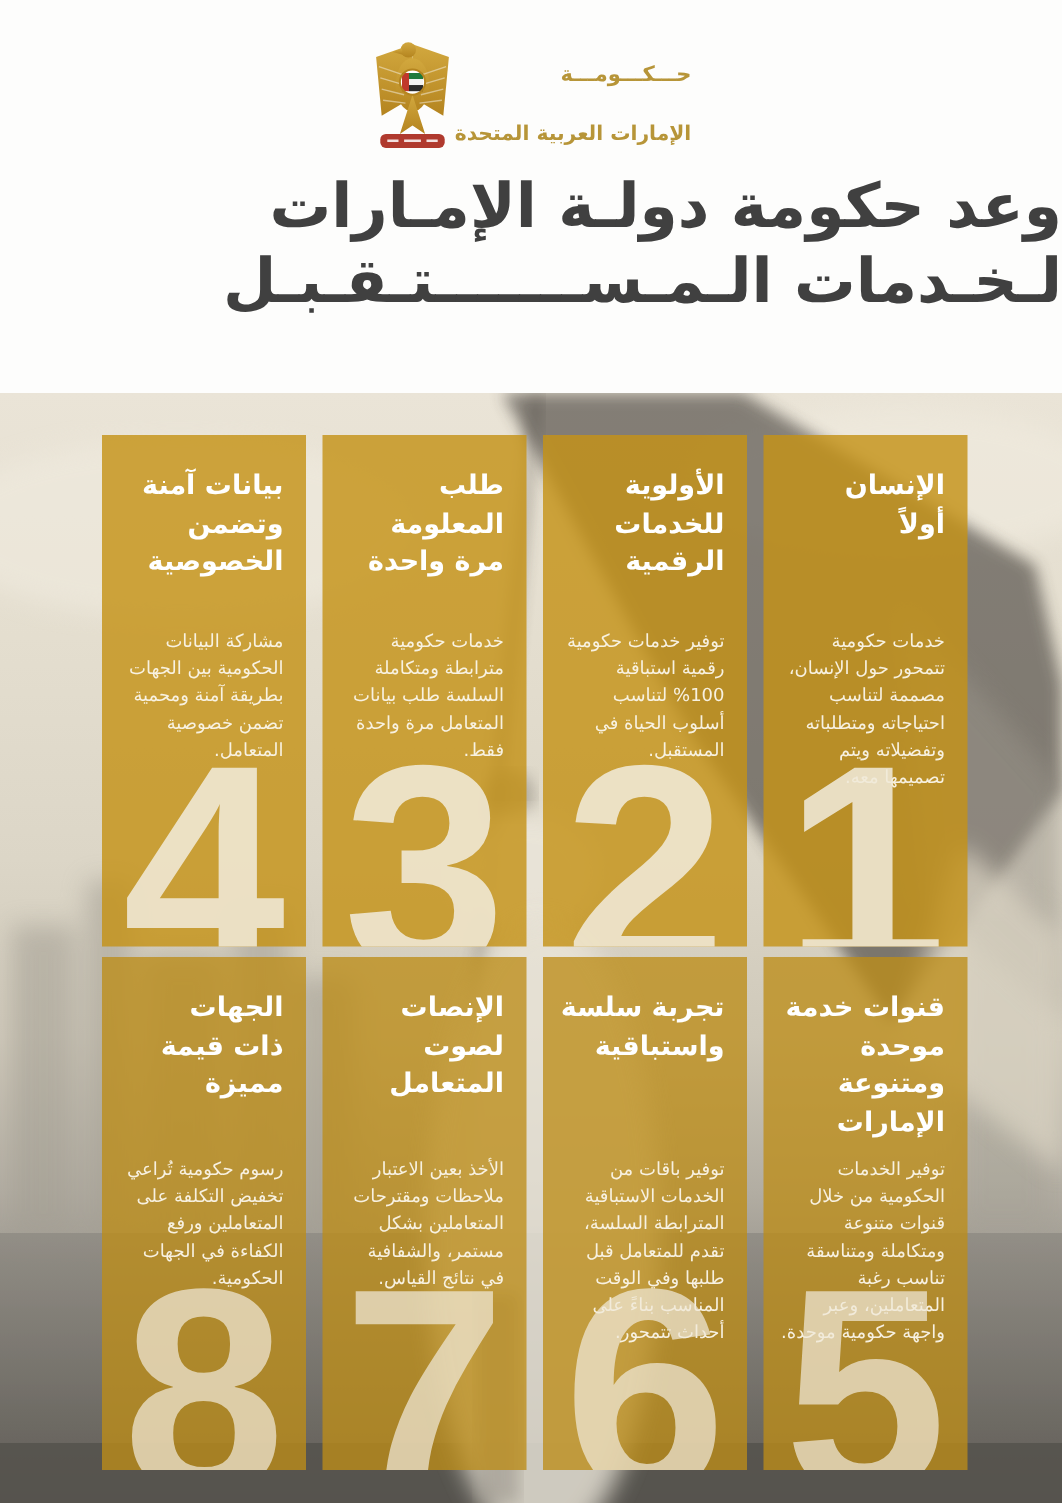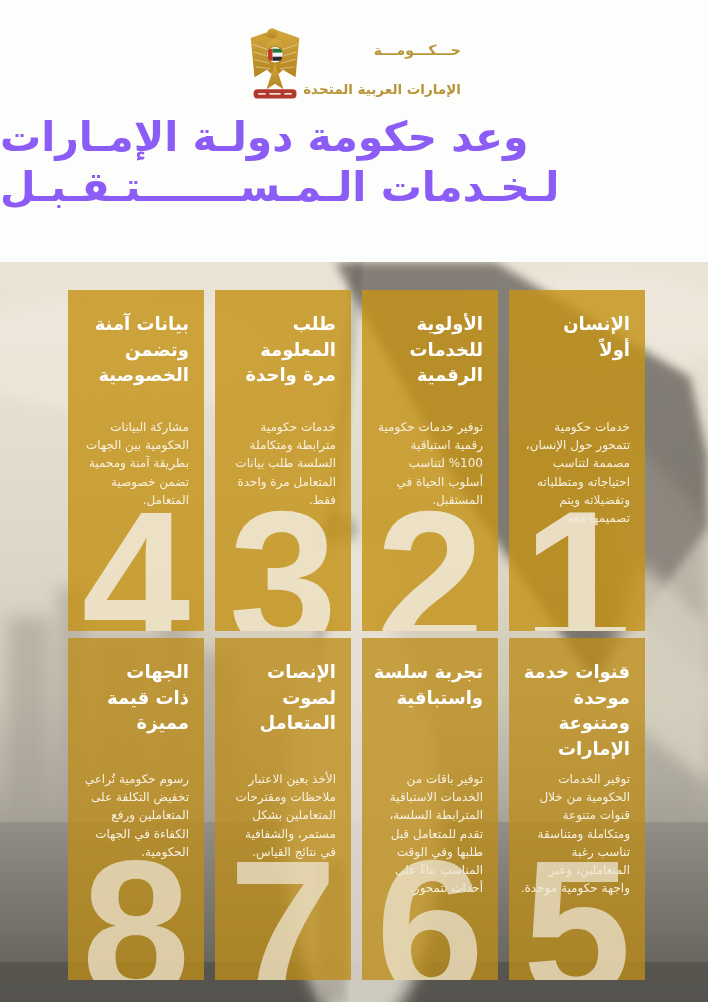--- a/index.html
+++ b/index.html
@@ -9,21 +9,21 @@
 
   
   .logo-row{position:absolute;top:24px;left:0;width:708px;display:flex;
             justify-content:center;align-items:flex-start;}
   .emblem{width:56px;height:82px;flex:0 0 auto;}
   .gov-text{direction:rtl;text-align:right;color:#b79538;padding-top:18px;}
   .gov-word{font-size:14px;font-weight:bold;letter-spacing:0;line-height:1.2;}
   .gov-name{font-size:13.5px;font-weight:bold;line-height:1.5;margin-top:20px;}
 
   .title{position:absolute;top:112px;left:0;width:708px;direction:rtl;
-         text-align:left;color:#8b5cf6;font-weight:bold;line-height:1.22;}
+         text-align:right;color:#404040;font-weight:bold;line-height:1.22;}
   .title .t1{font-size:41px;}
   .title .t2{font-size:41px;}
 
   
   .photo{position:absolute;left:0;top:262px;width:708px;height:740px;
          background:linear-gradient(180deg,#eae4d7 0%,#e4decf 22%,#dcd6c7 42%,
                     #cfc9ba 58%,#b2ada2 72%,#8d8982 84%,#6f6c65 94%,#605d57 100%);}
   .photo svg{position:absolute;inset:0;}
 
   

